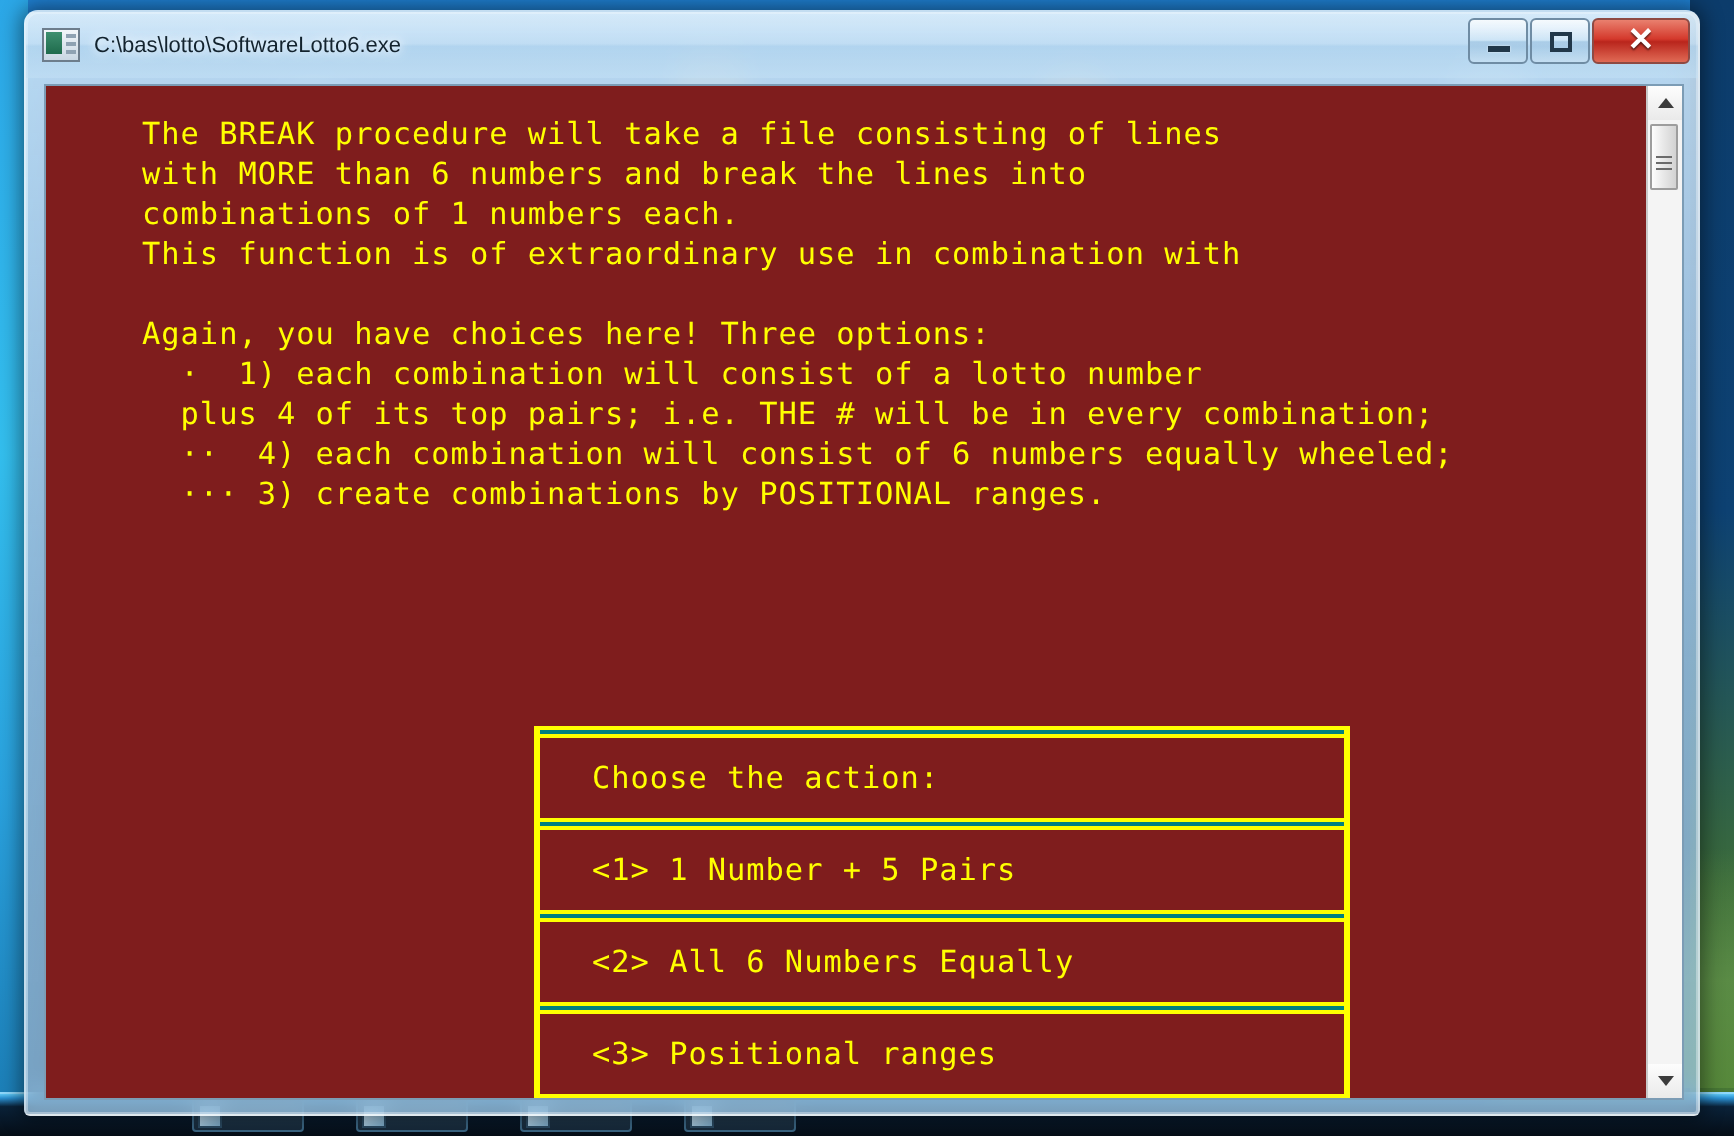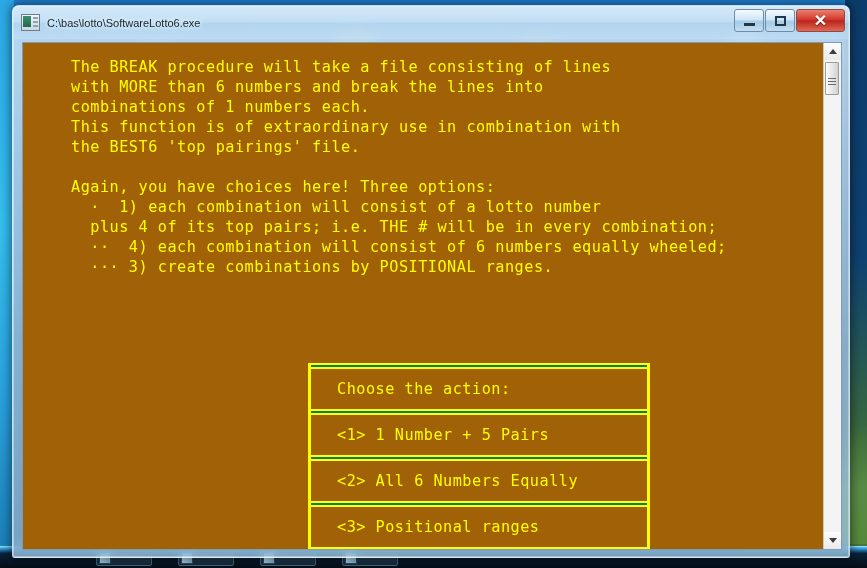--- a/index.html
+++ b/index.html
@@ -173,41 +173,40 @@
     left: 9px; top: 36px;
     width: 820px; height: 508px;
     box-sizing: border-box;
     border: 1px solid #7c9cb5;
     background: #008080;
     display: flex;
   }
   #console {
     position: relative;
     flex: 1 1 auto;
-    background: #a16207;
+    background: #7f1d1d;
     overflow: hidden;
     padding: 14px 0 0 0;
   }
   .console-text {
     font-family: "DejaVu Sans Mono", "Liberation Mono", monospace;
     font-size: 15.2px;
     line-height: 20px;
     color: #ffff00;
     white-space: pre;
     padding-left: 48px;
     letter-spacing: 0.5px;
   }
   .blank-line { height: 20px; }
 
   
   #menu-box {
     position: absolute;
     left: 244px; top: 320px;
-    width: 342px;
-    margin-left: 41px;
+    width: 408px;
   }
   .menu-row {
     position: relative;
     height: 40px;
     box-sizing: border-box;
     border-left: 3px solid #ffff00;
     border-right: 3px solid #ffff00;
     display: flex;
     align-items: center;
   }
@@ -313,21 +312,20 @@
   </div>
 
   <div id="client-area">
 
     <div id="console">
 
       <div class="console-text">The BREAK procedure will take a file consisting of lines</div>
       <div class="console-text">with MORE than 6 numbers and break the lines into</div>
       <div class="console-text">combinations of 1 numbers each.</div>
       <div class="console-text">This function is of extraordinary use in combination with</div>
-      <div class="console-text">the BEST6 'top pairings' file.</div>
 
       <div class="blank-line"></div>
 
       <div class="console-text">Again, you have choices here! Three options:</div>
       <div class="console-text">  ·  1) each combination will consist of a lotto number</div>
       <div class="console-text">  plus 4 of its top pairs; i.e. THE # will be in every combination;</div>
       <div class="console-text">  ··  4) each combination will consist of 6 numbers equally wheeled;</div>
       <div class="console-text">  ··· 3) create combinations by POSITIONAL ranges.</div>
 
       <div id="menu-box">

